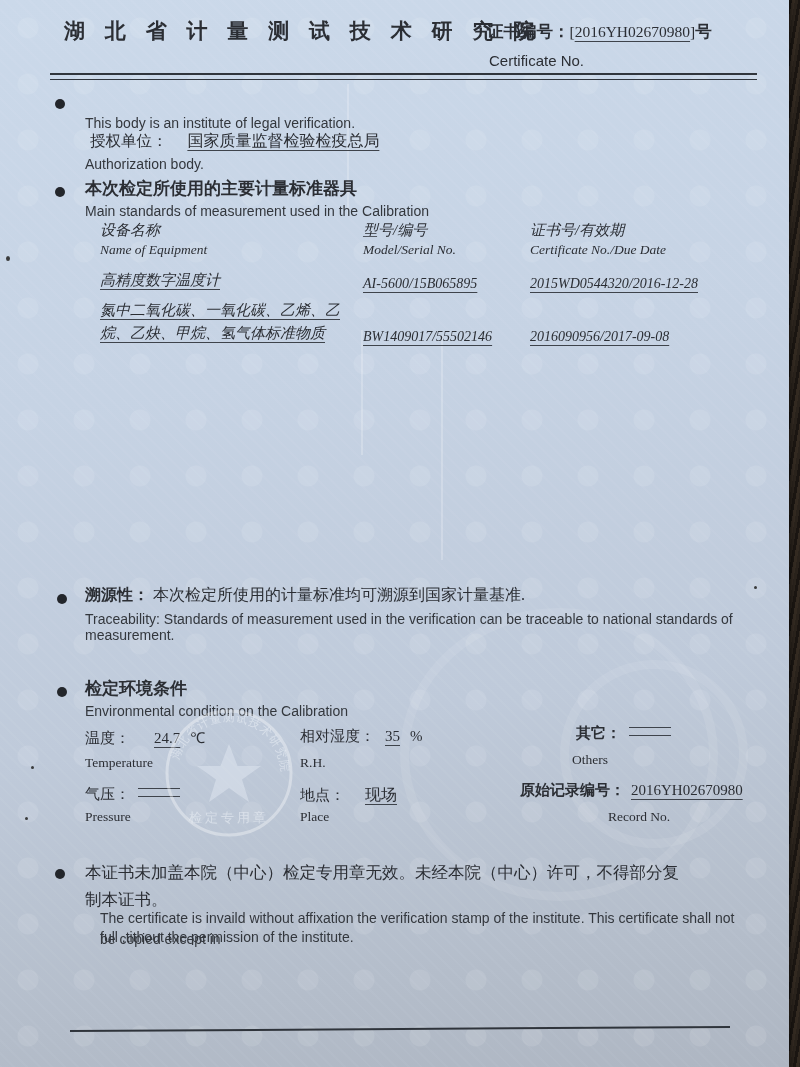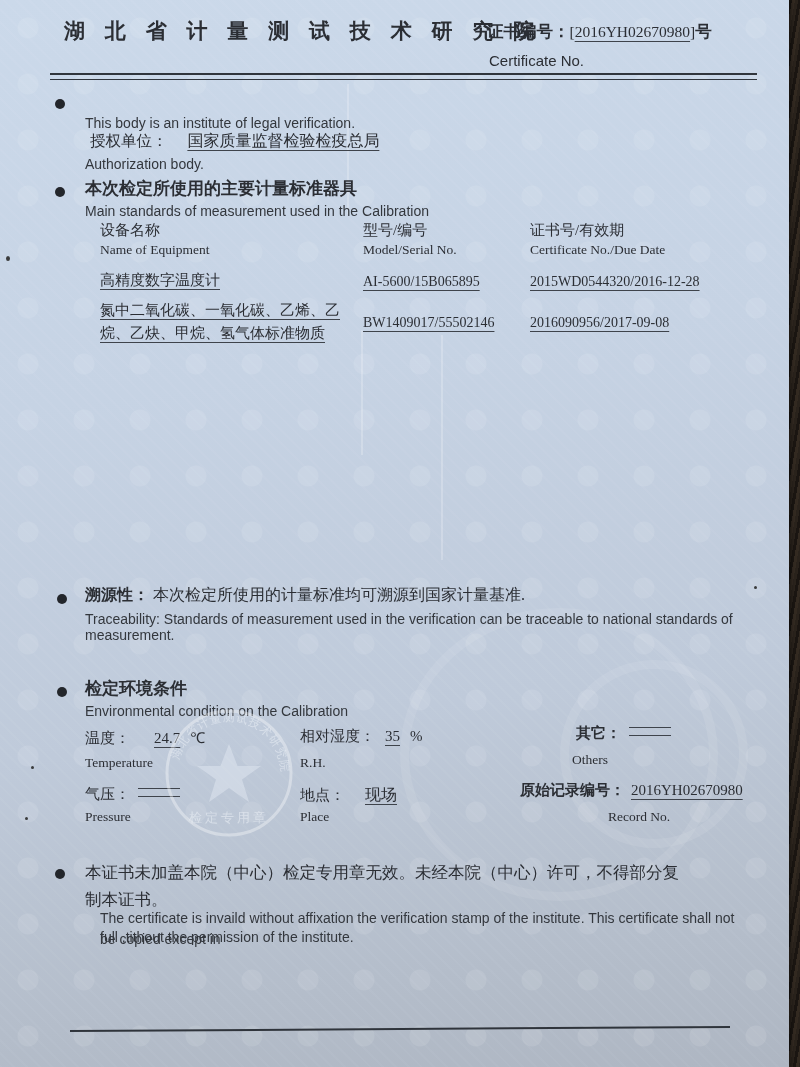--- a/index.html
+++ b/index.html
@@ -38,21 +38,21 @@
   .hdr-sub{left:64px;top:49px;font-size:12.5px;}
   .cert-line{left:487px;top:21px;font-size:16.5px;}
   .cert-line .num{font-size:15.5px;font-family:"Liberation Serif",serif;}
   .cert-en{left:489px;top:52px;font-size:15px;}
   .hdr-rule{left:50px;top:73px;width:707px;height:4px;border-top:2px solid #30353c;border-bottom:1.5px solid #30353c;}
 
   .s-title{font-size:17px;}
   .s-en{font-size:14px;color:#33373d;}
 
   .tbl{left:100px;top:221px;width:660px;}
-  .trow{display:flex;align-items:center;}
+  .trow{display:flex;align-items:flex-end;font-style:italic;}
   .tc1{width:263px;}
   .tc2{width:167px;}
   .tc3{width:230px;}
   .th-cn{font-size:15px;}
   .th-en{font-size:13.5px;margin-top:2px;}
   .cell-name{font-size:15px;line-height:23px;width:248px;}
   .cell-code{font-size:14px;font-family:"Liberation Serif",serif;}
 
   .env-label{font-size:15px;}
   .env-val{font-size:15px;padding:0 6px;}

